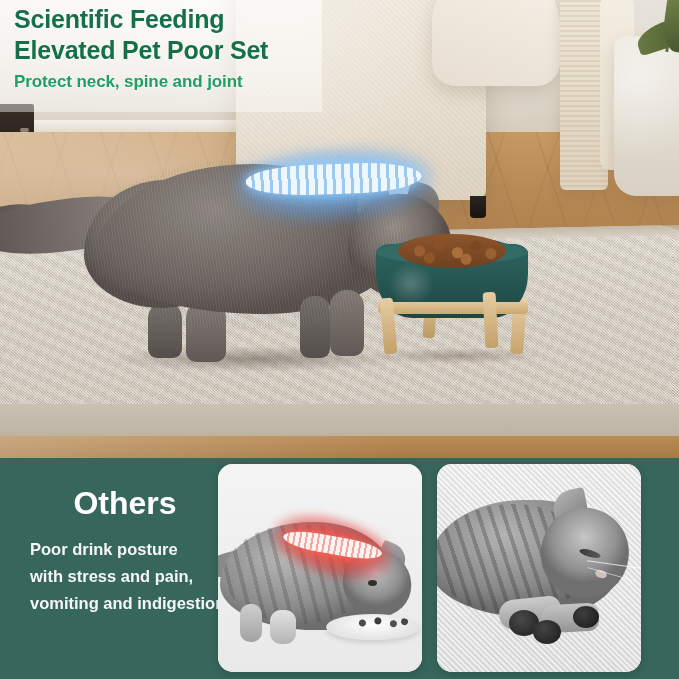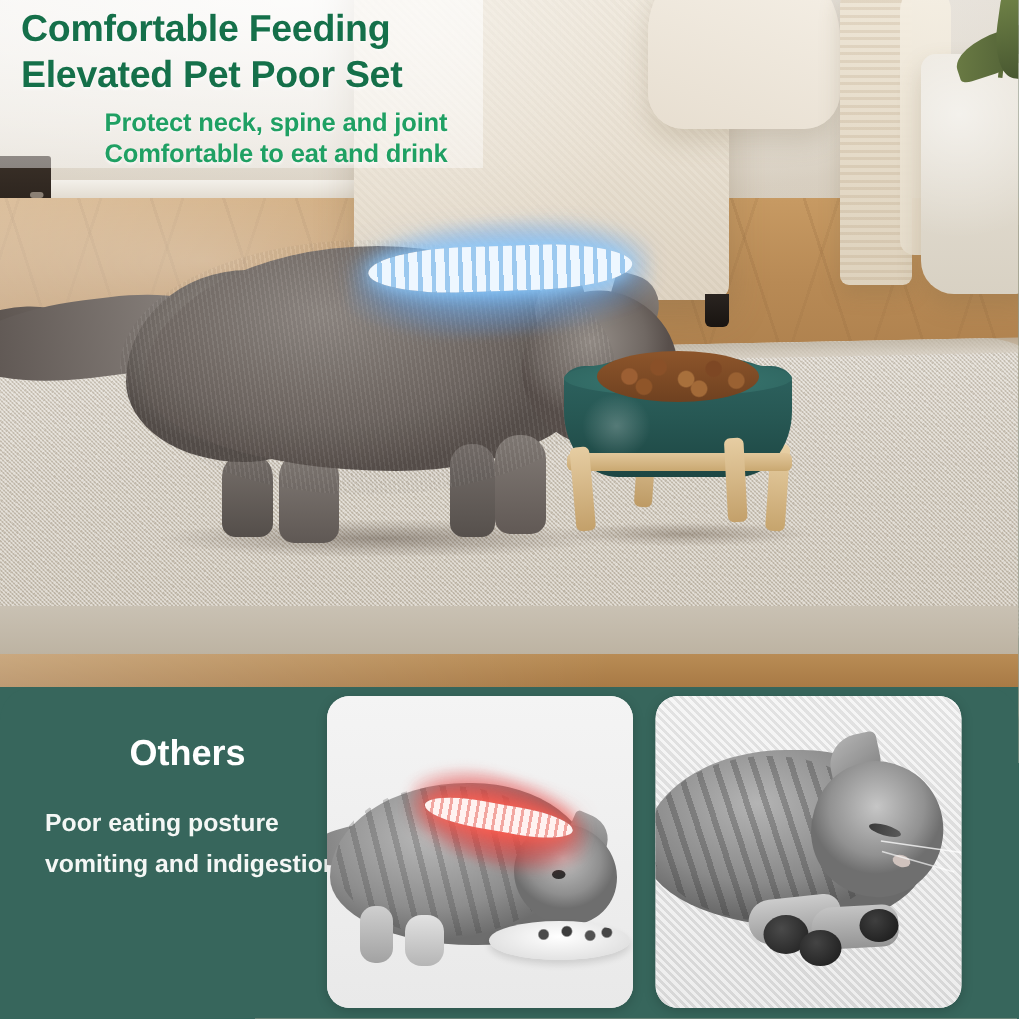--- a/index.html
+++ b/index.html
@@ -180,28 +180,28 @@
   .stand-shadow{position:absolute;left:0px;top:112px;width:168px;height:16px;
         background:radial-gradient(ellipse at center,rgba(80,64,48,.35),rgba(0,0,0,0) 72%);}
 
   
   .title-wash{position:absolute;left:0;top:0;width:322px;height:112px;
         background:linear-gradient(180deg,rgba(255,255,255,.62),rgba(255,255,255,.42));}
   .title-block{position:absolute;left:14px;top:4px;width:340px;}
   .title-line{font-size:25px;font-weight:bold;color:#15704a;line-height:31px;letter-spacing:-.2px;
         text-shadow:0 1px 2px rgba(255,255,255,.85);white-space:nowrap;}
   .sub-line{font-size:17px;font-weight:bold;color:#1fa063;line-height:21px;letter-spacing:-.1px;
-        text-shadow:0 1px 2px rgba(255,255,255,.8);white-space:nowrap;text-align:center;}
+        text-shadow:0 1px 2px rgba(255,255,255,.8);white-space:nowrap;}
   .subs{margin-top:5px;}
 
   
   .panel{position:absolute;left:0;top:458px;width:679px;height:221px;
         background:#37665c;border-radius:22px 22px 0 0;overflow:hidden;}
   .panel-copy{position:absolute;left:30px;top:26px;width:190px;}
-  .others-title{font-size:24px;font-weight:bold;color:#ffffff;line-height:38px;
+  .others-title{font-size:32px;font-weight:bold;color:#ffffff;line-height:38px;
         text-align:center;margin-bottom:14px;}
   .copy-line{font-size:16.5px;font-weight:bold;color:#f4f7f5;line-height:27px;white-space:nowrap;}
 
   
   .card{position:absolute;top:464px;border-radius:15px;overflow:hidden;
         background:#f2f2f2;box-shadow:0 2px 8px rgba(0,0,0,.18);}
   .card-a{left:218px;width:204px;height:208px;}
   .card-b{left:437px;width:204px;height:208px;}
 
   
@@ -345,33 +345,33 @@
       <div class="bowl-rim"></div>
       <div class="food"></div>
       <div class="bowl-hl"></div>
       <div class="stand-top"></div>
       <div class="leg-1"></div>
       <div class="leg-3"></div>
     </div>
 
     <div class="title-wash"></div>
     <div class="title-block">
-      <div class="title-line">Comfortable Feeding</div>
+      <div class="title-line">Scientific Feeding</div>
       <div class="title-line">Elevated Pet Poor Set</div>
       <div class="subs">
         <div class="sub-line">Protect neck, spine and joint</div>
-        <div class="sub-line">Comfortable to eat and drink</div>
       </div>
     </div>
   </div>
 
   <div class="panel">
     <div class="panel-copy">
       <div class="others-title">Others</div>
-      <div class="copy-line">Poor eating posture</div>
+      <div class="copy-line">Poor drink posture</div>
+      <div class="copy-line">with stress and pain,</div>
       <div class="copy-line">vomiting and indigestion</div>
     </div>
   </div>
 
   <div class="card card-a">
     <div class="ca-bg"></div>
     <div class="ca-tail"></div>
     <div class="ca-cat"></div>
     <div class="ca-stripes"></div>
     <div class="ca-leg1"></div>

